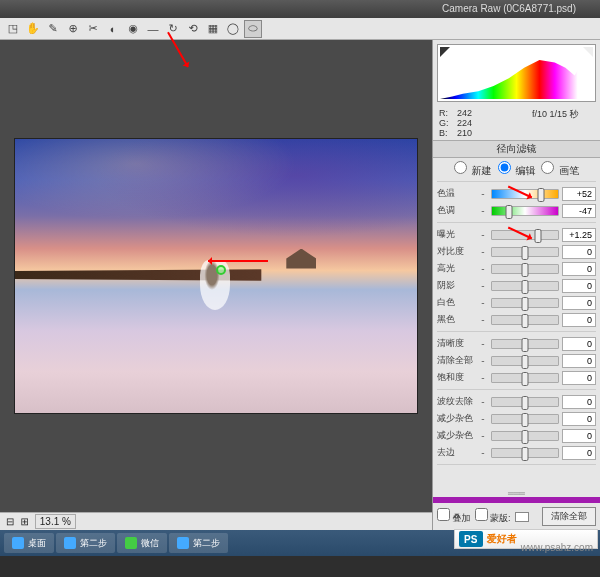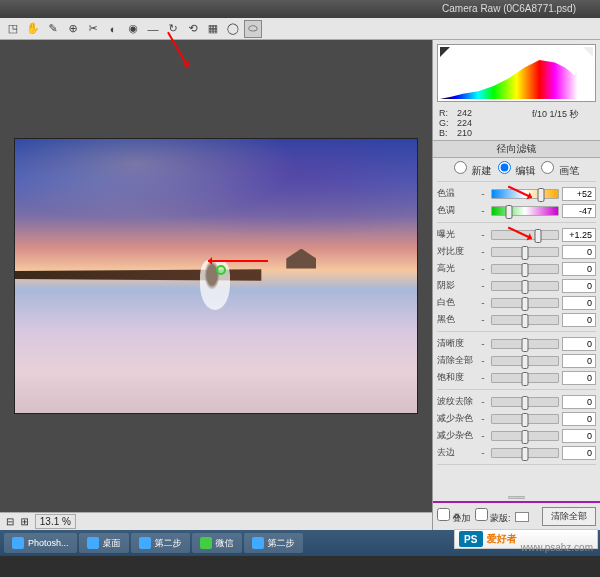--- a/index.html
+++ b/index.html
@@ -53,21 +53,21 @@
   .slider-row .track.tint { background: linear-gradient(90deg, #0c0, #fff 50%, #c0c); }
   .slider-row .thumb { position: absolute; top: -2px; width: 7px; height: 14px; background: #eee; border: 1px solid #666; border-radius: 2px; transform: translateX(-50%); }
   .slider-row .val { width: 34px; height: 14px; border: 1px solid #aaa; font-size: 9px; text-align: right; padding: 0 3px; line-height: 12px; background: #fff; }
   .slider-row .minus { width: 10px; text-align: center; color: #666; }
   .slider-row .red-arr { position: absolute; width: 26px; height: 2px; background: red; transform: rotate(25deg); }
   .slider-row .red-arr.pos1 { left: 70px; top: 6px; }
   .slider-row .red-arr::after { content: ''; position: absolute; right: -4px; top: -3px; border: 4px solid transparent; border-left-color: red; }
   
   .divider-handle { height: 8px; display: flex; align-items: center; justify-content: center; color: #888; font-size: 8px; cursor: ns-resize; }
   
-  .panel-foot { border-top: 2px solid #a21caf; padding: 4px; display: flex; align-items: center; gap: 4px; font-size: 9px; color: #333; }
+  .panel-foot { border-top: 6px solid #a21caf; padding: 4px; display: flex; align-items: center; gap: 4px; font-size: 9px; color: #333; }
   .panel-foot .btn { border: 1px solid #888; background: #eee; padding: 2px 8px; margin-left: auto; }
   
   .taskbar { height: 26px; background: linear-gradient(#3a5a7a, #2a4a6a); display: flex; align-items: center; padding: 0 4px; gap: 2px; }
   .task-btn { height: 20px; padding: 0 8px; background: rgba(255,255,255,0.15); color: #fff; font-size: 9px; line-height: 20px; border-radius: 2px; display: flex; align-items: center; gap: 4px; max-width: 80px; overflow: hidden; white-space: nowrap; }
   .task-btn .dot { width: 12px; height: 12px; background: #4af; border-radius: 2px; }
   .task-btn.green .dot { background: #4c4; }
   
   .watermark { position: absolute; right: 2px; bottom: 28px; height: 20px; display: flex; align-items: center; background: linear-gradient(#fff, #eee); border: 1px solid #ccc; padding: 0 4px; font-size: 10px; }
   .watermark .ps { width: 24px; height: 16px; background: #07a; color: #fff; display: inline-flex; align-items: center; justify-content: center; font-weight: bold; border-radius: 2px; margin-right: 4px; }
   .watermark .txt { color: #e70; font-weight: bold; }
@@ -288,24 +288,20 @@
       <label><input type="checkbox" style=""> <span>蒙版:</span></label>
       <span style="width:14px;height:10px;background:#fff;border:1px solid #888;"></span>
       <div class="btn">清除全部</div>
     </div>
   </div>
 </div>
 
 <div class="taskbar">
   <div class="task-btn">
       <span class="dot"></span>
-      <span>Photosh...</span>
-    </div>
-  <div class="task-btn">
-      <span class="dot"></span>
       <span>桌面</span>
     </div>
   <div class="task-btn">
       <span class="dot"></span>
       <span>第二步</span>
     </div>
   <div class="task-btn green">
       <span class="dot"></span>
       <span>微信</span>
     </div>

